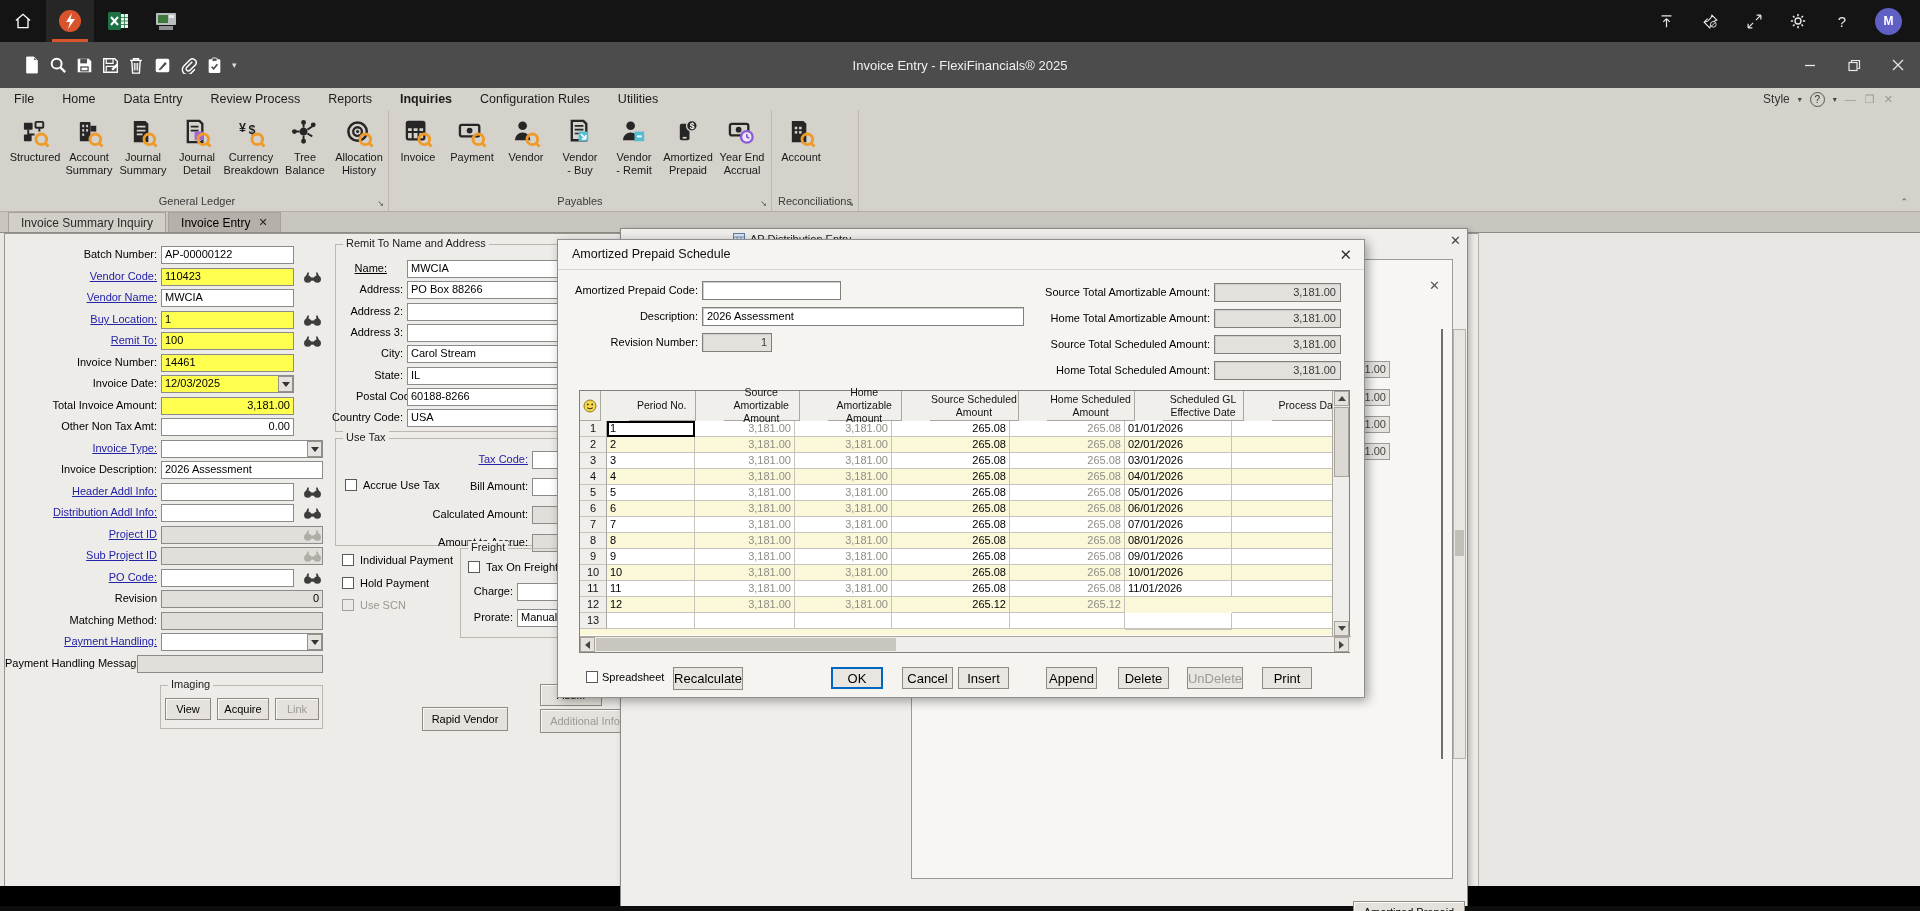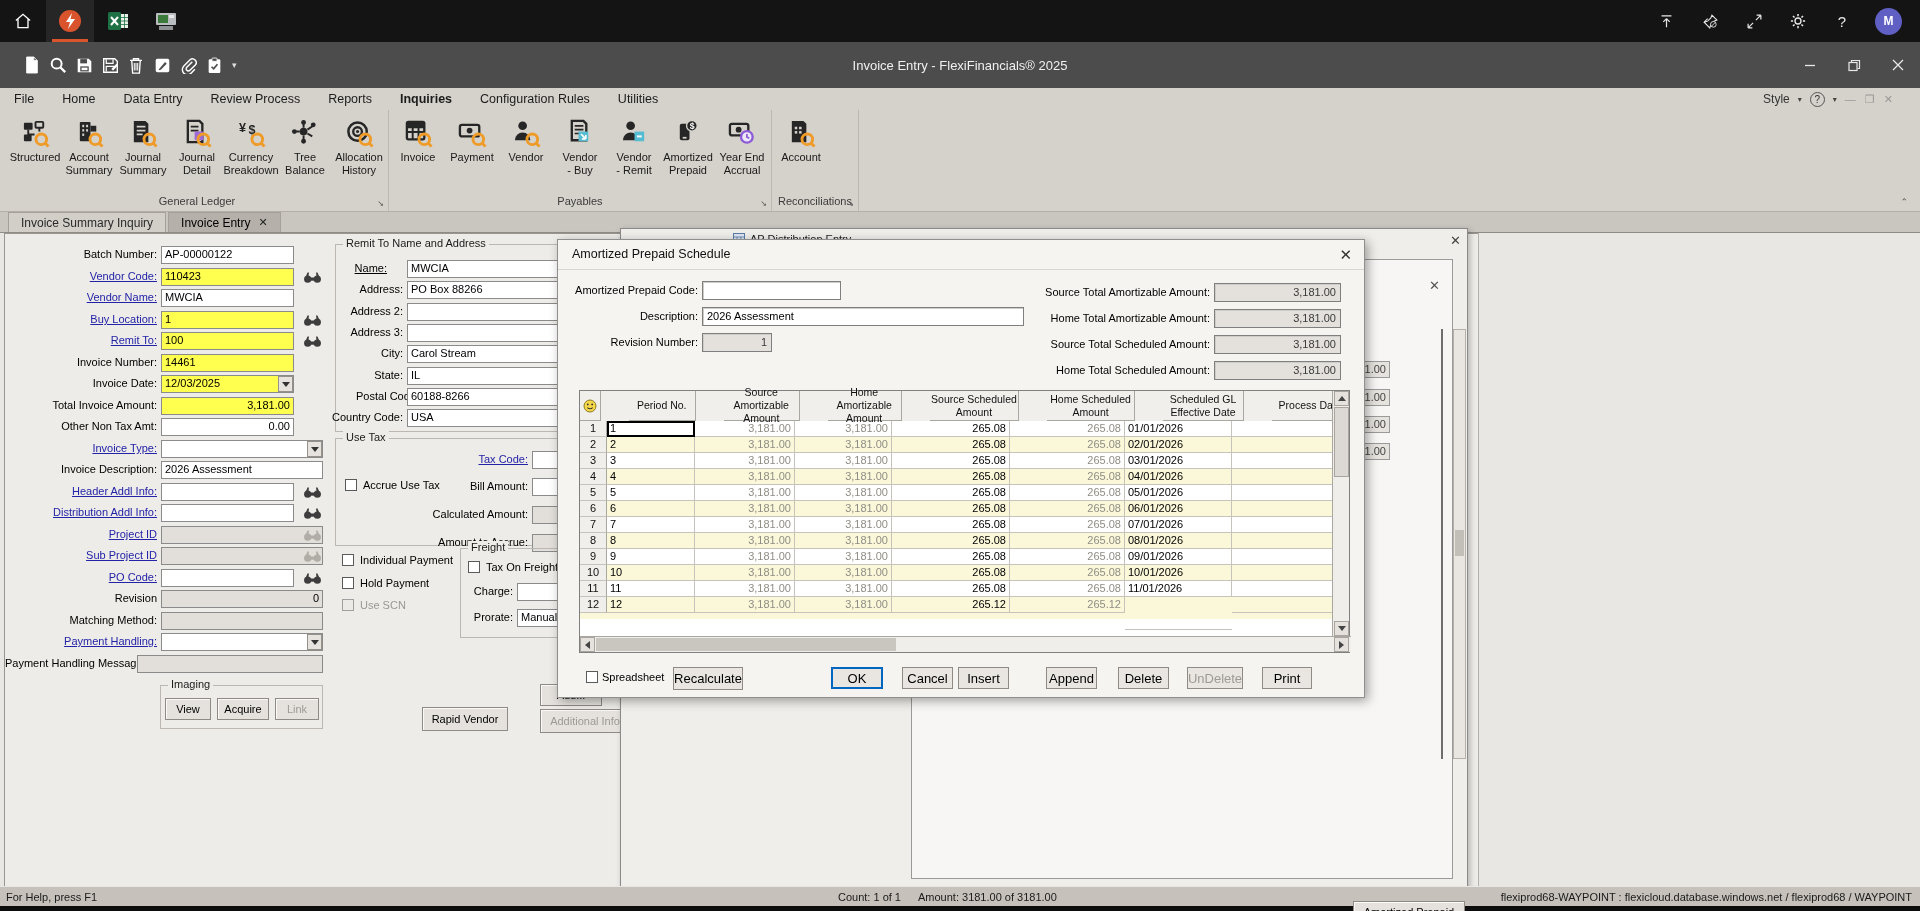--- a/index.html
+++ b/index.html
@@ -875,20 +875,30 @@
             <div class="st-row alt">
               <div class="st-c num" style="width: 27px;">12</div>
               <div class="st-c" style="width: 88px;">12</div>
               <div class="st-c rt gray" style="width: 100px;">3,181.00</div>
               <div class="st-c rt gray" style="width: 97px;">3,181.00</div>
               <div class="st-c rt" style="width: 118px;">265.12</div>
               <div class="st-c rt gray" style="width: 115px;">265.12</div>
               <div class="st-c" style="width: 107px; margin-top: 32px;">12/01/2026</div>
               <div class="st-c" style="width: 101px;"></div>
             </div>
+            <div class="st-row">
+              <div class="st-c num" style="width: 27px;">13</div>
+              <div class="st-c" style="width: 88px;"></div>
+              <div class="st-c rt gray" style="width: 100px;"></div>
+              <div class="st-c rt gray" style="width: 97px;"></div>
+              <div class="st-c rt" style="width: 118px;"></div>
+              <div class="st-c rt gray" style="width: 115px;"></div>
+              <div class="st-c" style="width: 107px;"></div>
+              <div class="st-c" style="width: 101px;"></div>
+            </div>
             <div class="st-row alt" style="height: 6px;"></div>
           </div>
         <div class="vscroll">
           <div class="sbtn" style="top:0;">
               <div class="tri-up"></div>
             </div>
           <div class="vthumb"></div>
           <div class="sbtn" style="top:230px;">
               <div class="tri-dn"></div>
             </div>
@@ -911,20 +921,14 @@
           <div class="dlg-btn" style="left: 344px; top: 427px; width: 51px; height: 22px;">Cancel</div>
           <div class="dlg-btn" style="left: 400px; top: 427px; width: 51px; height: 22px;">Insert</div>
           <div class="dlg-btn" style="left: 488px; top: 427px; width: 51px; height: 22px;">Append</div>
           <div class="dlg-btn" style="left: 560px; top: 427px; width: 51px; height: 22px;">Delete</div>
           <div class="dlg-btn disabled" style="left: 629px; top: 427px; width: 56px; height: 22px;">UnDelete</div>
           <div class="dlg-btn" style="left: 704px; top: 427px; width: 50px; height: 22px;">Print</div>
         </div>
     </div>
   </div>
 
-  <div class="statusbar">
-    <div class="sb-help">For Help, press F1</div>
-    <div class="sb-count">Count: 1 of 1</div>
-    <div class="sb-amount">Amount: 3181.00 of 3181.00</div>
-    <div class="sb-conn">flexiprod68-WAYPOINT : flexicloud.database.windows.net / flexiprod68 / WAYPOINT</div>
-  </div>
   <div class="bottomstrip"></div>
 </div>
 
 </body></html>

